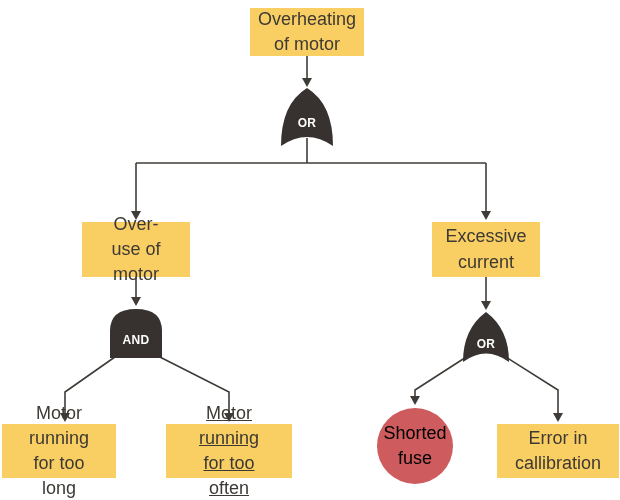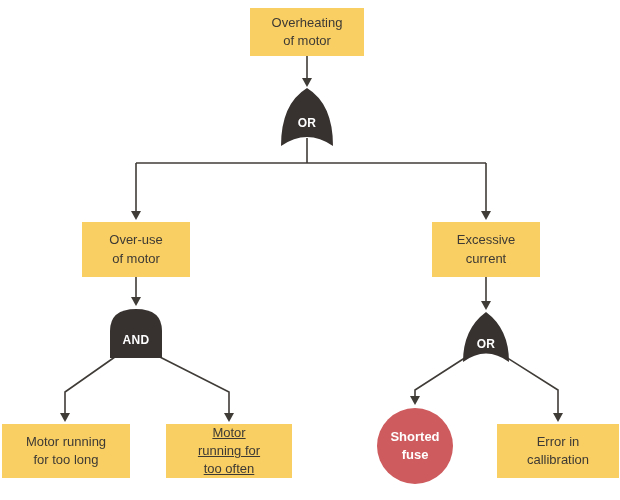--- a/index.html
+++ b/index.html
@@ -44,36 +44,35 @@
   }
   .node {
     position: absolute;
     box-sizing: border-box;
     background: var(--node-fill);
     color: var(--node-text);
     display: flex;
     align-items: center;
     justify-content: center;
     text-align: center;
-    font-size: 13px;
+    font-size: 18px;
     line-height: 1.4;
     padding: 2px 23px;
   }
   .n-top      { left: 250px; top: 8px;   width: 114px; height: 48px; }
   .n-overuse  { left: 82px;  top: 222px; width: 108px; height: 55px; }
   .n-excessive{ left: 432px; top: 222px; width: 108px; height: 55px; }
-  .n-leaf1    { left: 2px;   top: 424px; width: 128px; height: 54px; }
+  .n-leaf1    { left: 2px;   top: 424px; width: 114px; height: 54px; }
   .n-leaf2    { left: 166px; top: 424px; width: 126px; height: 54px; text-decoration: underline; }
   .n-leaf3    { left: 497px; top: 424px; width: 122px; height: 54px; }
   .n-circle   {
     left: 377px; top: 408px; width: 76px; height: 76px;
     border-radius: 50%;
     background: var(--event-fill);
-    color: #ffffff;
-    font-weight: bold;
+    color: #000000;
   }
 </style>
 </head>
 <body>
 
 <div class="canvas">
 
   <svg viewBox="0 0 620 500">
 
     <g>

